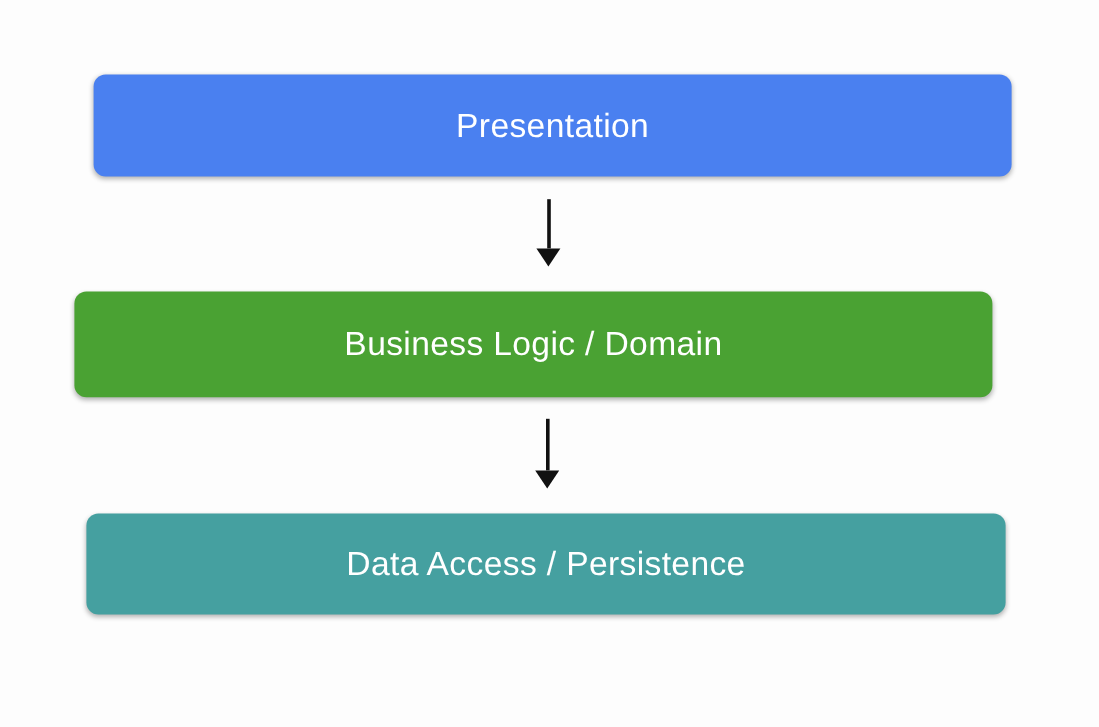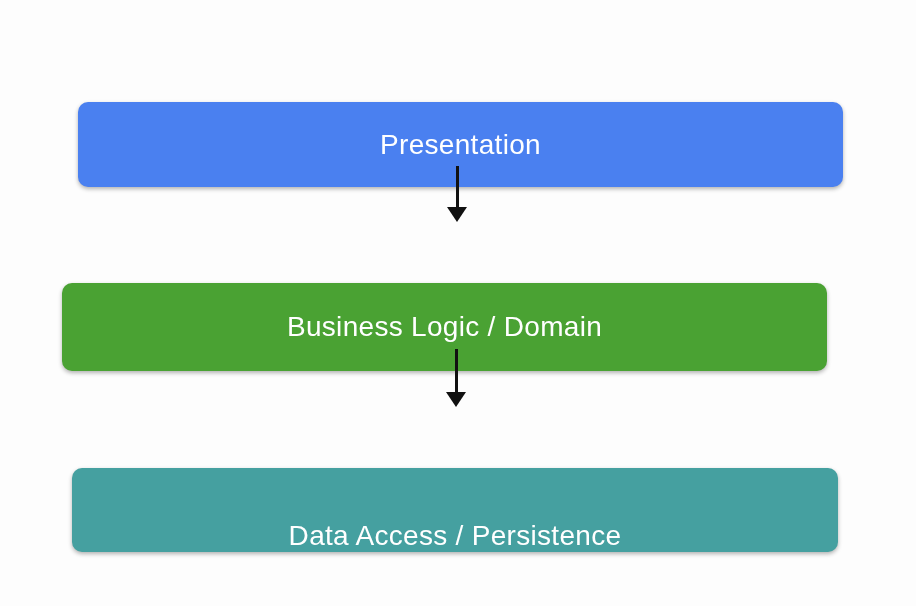--- a/index.html
+++ b/index.html
@@ -18,32 +18,31 @@
     width: 916px;
     height: 606px;
   }
   .layer-box {
     position: absolute;
     border-radius: 10px;
     box-shadow: 0 2px 4px rgba(0,0,0,0.30);
     display: flex;
     align-items: center;
     justify-content: center;
-    margin-top: 40px;
   }
   .layer-label {
     color: #ffffff;
     font-size: 28px;
     font-weight: 400;
     letter-spacing: 0.3px;
     white-space: nowrap;
   }
   .layer-1 { left: 78px; top: 62px;  width: 765px; height: 85px; }
   .layer-2 { left: 62px; top: 243px; width: 765px; height: 88px; }
-  .layer-3 { left: 72px; top: 428px; width: 766px; height: 84px; align-items: flex-end; }
+  .layer-3 { left: 72px; top: 428px; width: 766px; height: 84px; }
 
   .arrow {
     position: absolute;
     width: 20px;
     display: flex;
     flex-direction: column;
     align-items: center;
   }
   .arrow-1 { left: 447px; top: 166px; }
   .arrow-2 { left: 446px; top: 349px; }

